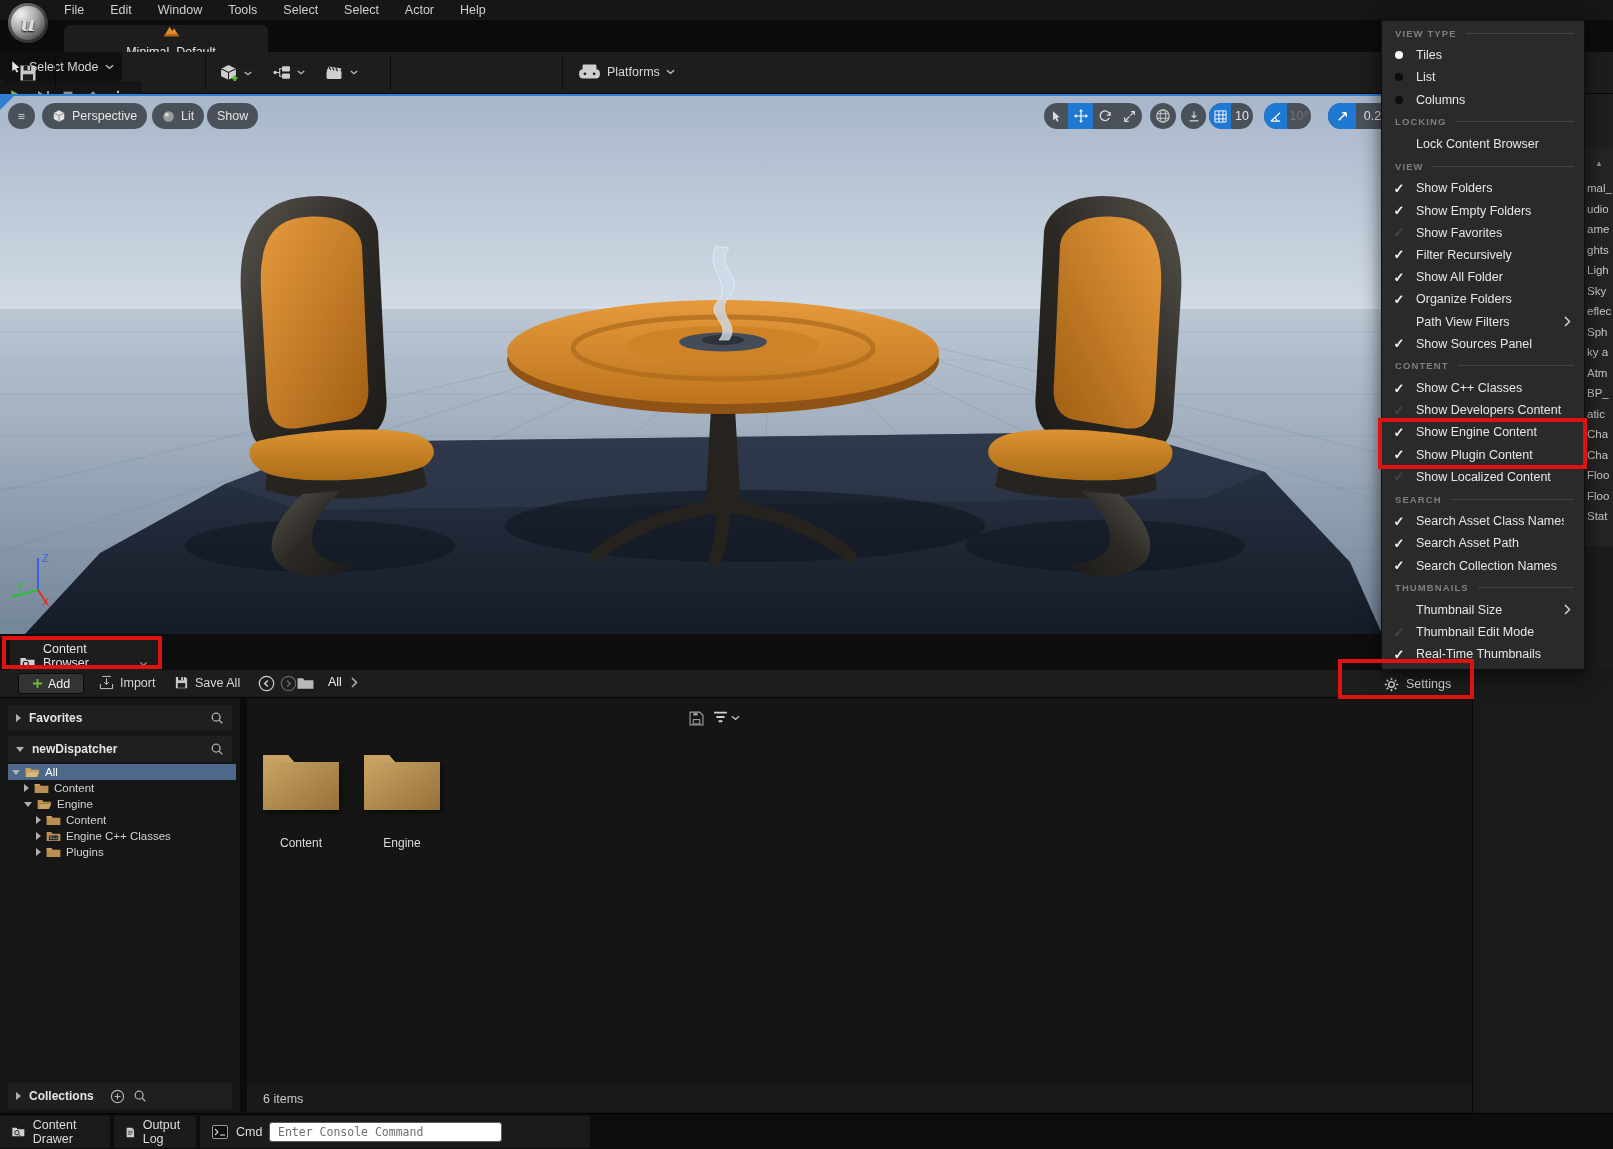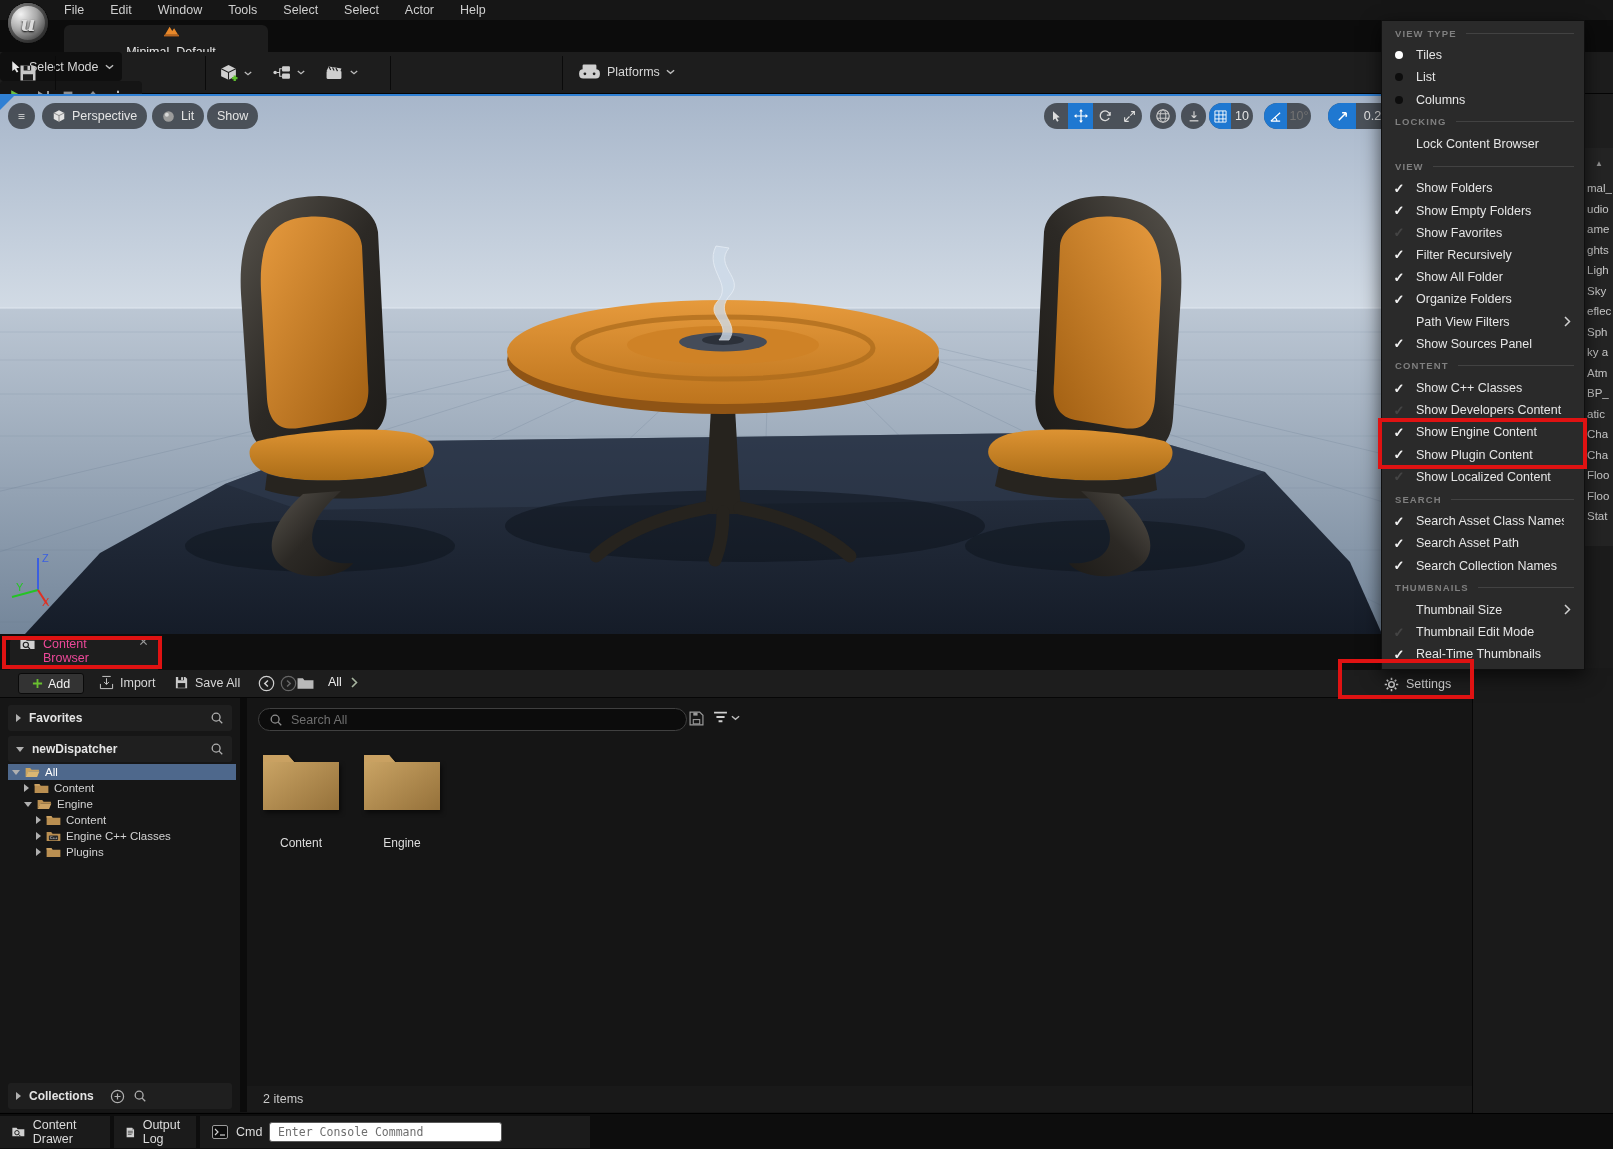--- a/index.html
+++ b/index.html
@@ -57,21 +57,21 @@
   
   #outl-head{left:1585px;top:94px;width:28px;height:54px;background:#1f1f1f;z-index:10;}
   #outl-strip{left:1585px;top:148px;width:28px;height:398px;background:#242424;z-index:10;overflow:hidden;}
   #outl-scroll{height:30px;display:flex;align-items:center;justify-content:center;color:#8f8f8f;font-size:8px;}
   .outl-row{height:20.5px;display:flex;align-items:center;padding-left:2px;color:#c9c9c9;font-size:11.5px;white-space:nowrap;overflow:hidden;}
   #outl-below{left:1585px;top:546px;width:28px;height:122px;background:#1c1c1c;z-index:10;}
 
   
   #cb-tabbar{left:0;top:634px;width:1613px;height:36px;background:#0e0e0e;}
   #cb-tab{position:absolute;left:10px;top:3px;width:148px;height:33px;background:#1d1d1d;border-radius:5px 5px 0 0;
-     display:flex;align-items:flex-start;gap:8px;padding:0 10px;box-sizing:border-box;color:#ec4899;}
+     display:flex;align-items:flex-end;gap:8px;padding:0 10px;box-sizing:border-box;color:#e5e5e5;}
   #cb-toolbar{left:0;top:670px;width:1472px;height:28px;background:#1d1d1d;border-bottom:1px solid #060606;box-sizing:border-box;}
   #add-btn{position:absolute;left:18px;top:3px;width:66px;height:21px;background:#333333;border:1px solid #0a0a0a;border-radius:3px;
      display:flex;align-items:center;justify-content:center;gap:5px;box-sizing:border-box;color:#f0f0f0;}
   #settings-btn{position:absolute;left:1384px;top:2px;height:24px;display:flex;align-items:center;gap:7px;color:#d8d8d8;}
   #cb-body{left:0;top:698px;width:1472px;height:414px;background:#101010;}
   #left-panel{position:absolute;left:0;top:0;width:240px;height:414px;background:#161616;}
   .lp-header{position:absolute;left:8px;width:224px;height:26px;background:#1f1f1f;border-radius:3px;
      display:flex;align-items:center;gap:8px;padding:0 8px;box-sizing:border-box;color:#e4e4e4;font-weight:bold;font-size:12px;}
   .lp-header .sp{flex:1;}
   #tree{position:absolute;left:8px;top:66px;width:224px;}
@@ -797,27 +797,20 @@
             <path d="M8 4.8v6.4M4.8 8h6.4" stroke="#b0b0b0" stroke-width="1.3"></path>
           </svg>
         <svg width="14" height="14" viewBox="0 0 16 16">
             <circle cx="7" cy="7" r="4.5" fill="none" stroke="#b0b0b0" stroke-width="1.5"></circle>
             <line x1="10.4" y1="10.4" x2="14" y2="14" stroke="#b0b0b0" stroke-width="1.5"></line>
           </svg>
       </div>
     </div>
     <div id="lp-divider"></div>
     <div id="main-area">
-      <div id="search-pill">
-        <svg width="14" height="14" viewBox="0 0 16 16">
-            <circle cx="7" cy="7" r="4.5" fill="none" stroke="#8f8f8f" stroke-width="1.5"></circle>
-            <line x1="10.4" y1="10.4" x2="14" y2="14" stroke="#8f8f8f" stroke-width="1.5"></line>
-          </svg>
-        <span>Search All</span>
-      </div>
       <div class="tbtn" style="left:442px;top:13px;">
         <svg width="15" height="15" viewBox="0 0 14 14">
             <path d="M1 1h9l3 3v9H1z" fill="none" stroke="#9a9a9a" stroke-width="1.1"></path>
             <rect x="4" y="8" width="6" height="4" fill="none" stroke="#9a9a9a"></rect>
             <rect x="4" y="1.5" width="4" height="2.8" fill="#9a9a9a"></rect>
           </svg>
       </div>
       <div class="tbtn" style="left:466px;top:13px;gap:3px;">
         <svg width="15" height="13" viewBox="0 0 14 12">
             <path d="M1 1.5h12M3.2 5.5h7.6M5.2 9.5h3.6" stroke="#cfcfcf" stroke-width="1.7"></path>
@@ -830,21 +823,21 @@
           <div class="folder-tile" style="left: 9px; top: 52px;"><span><svg width="80" height="62" viewBox="0 0 80 62" style="margin:0 auto;filter:drop-shadow(2px 3px 2px rgba(0,0,0,.5));">
                 <path d="M2 5h25l6 7h45v48H2z" fill="url(#bigFolder)"></path>
                 <path d="M2 5h25l6 7H2z" fill="#c9a162"></path>
               </svg></span><div class="lbl">Content</div></div>
           <div class="folder-tile" style="left: 110px; top: 52px;"><span><svg width="80" height="62" viewBox="0 0 80 62" style="margin:0 auto;filter:drop-shadow(2px 3px 2px rgba(0,0,0,.5));">
                 <path d="M2 5h25l6 7h45v48H2z" fill="url(#bigFolder)"></path>
                 <path d="M2 5h25l6 7H2z" fill="#c9a162"></path>
               </svg></span><div class="lbl">Engine</div></div>
         </div>
       <div id="items-count-bar">
-          <span>2 items</span>
+          <span>6 items</span>
         </div>
     </div>
   </div>
   <div class="abs" id="right-bottom-panel"></div>
 
   <div class="abs" id="statusbar">
     <div class="sb-seg" style="left:0;width:110px;">
       <svg width="17" height="14" viewBox="0 0 18 14">
           <path d="M.5 1h6l1.5 2h9.5v10H.5z" fill="#d0d0d0"></path>
           <circle cx="7" cy="8" r="3.1" fill="none" stroke="#1b1b1b" stroke-width="1.4"></circle>

